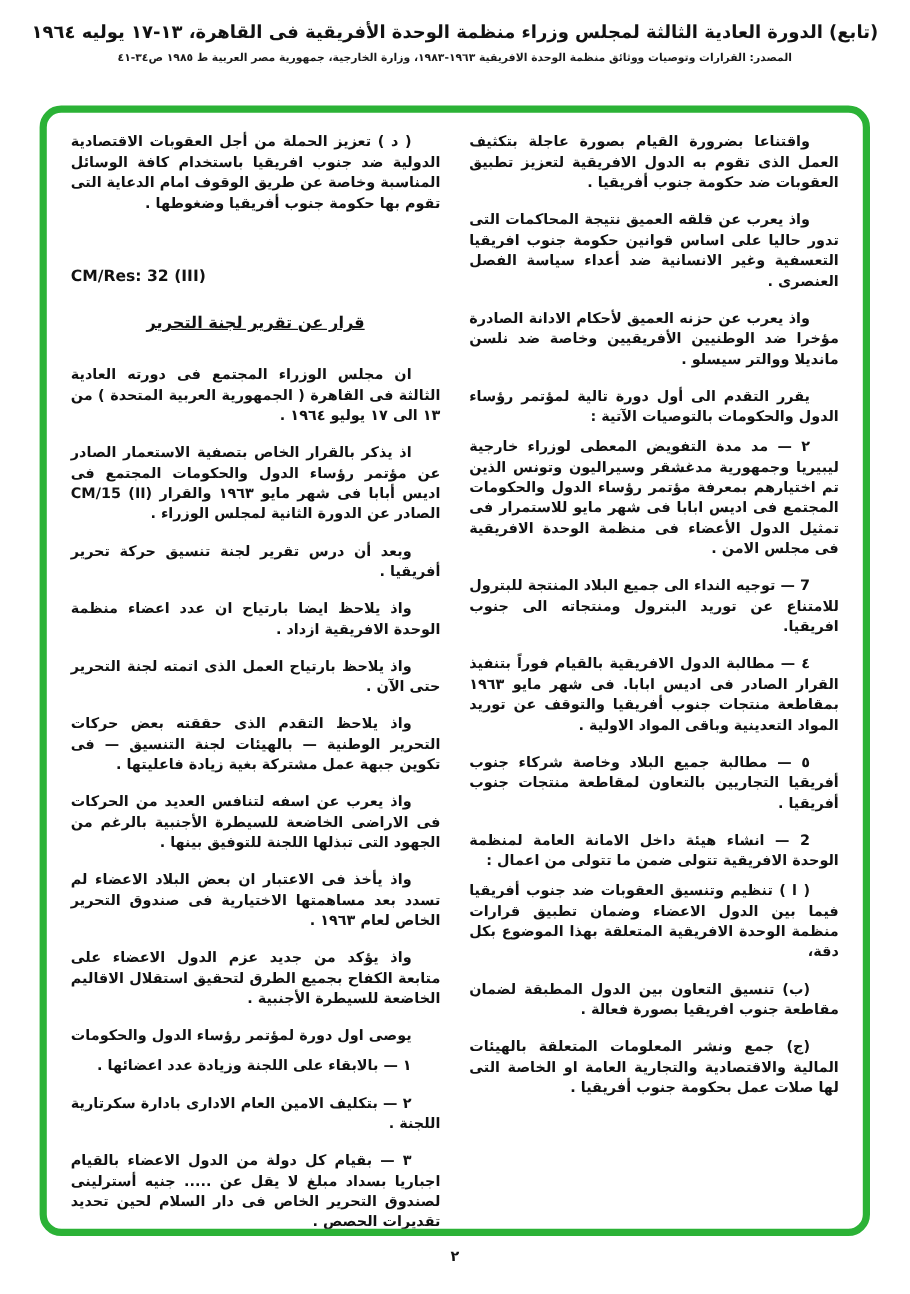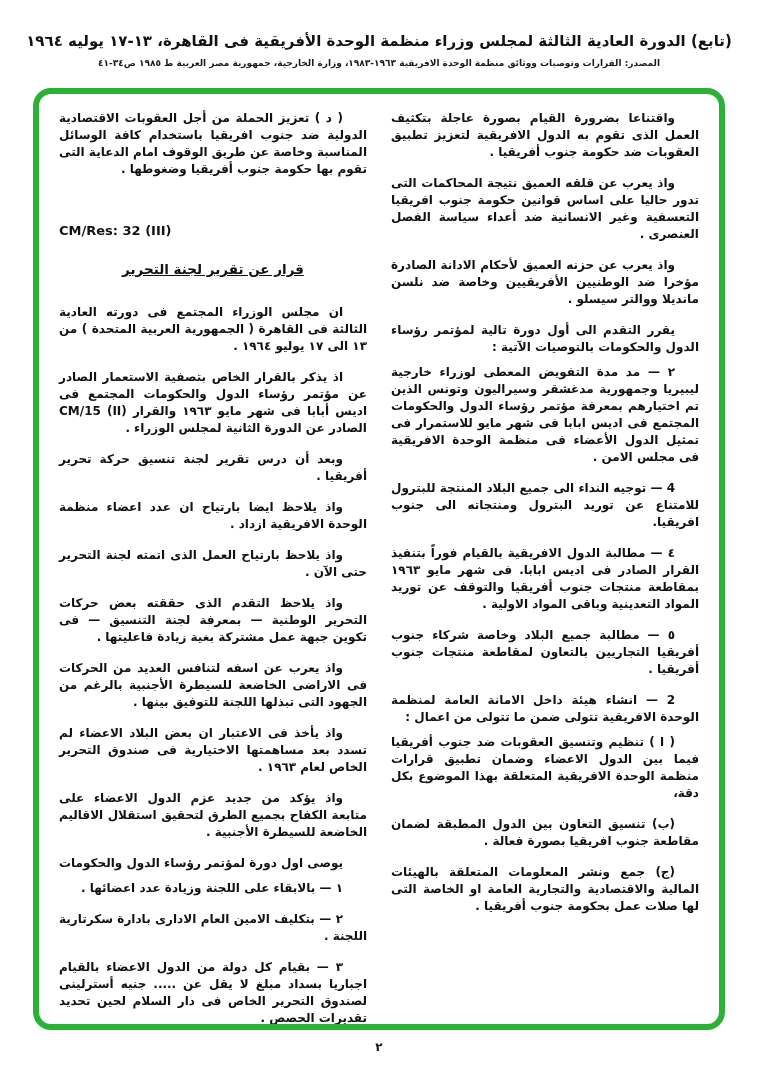--- a/index.html
+++ b/index.html
@@ -14,21 +14,21 @@
   }
   .page {
     position: relative;
     width: 758px;
     height: 1078px;
     overflow: hidden;
   }
   .header {
     direction: rtl;
     text-align: center;
-    margin-top: 32px;
+    margin-top: 18px;
   }
   .header-title {
     font-size: 15px;
     font-weight: 700;
     letter-spacing: 0;
   }
   .source-line {
     direction: rtl;
     text-align: center;
     font-size: 9px;
@@ -108,39 +108,39 @@
 
   <div class="doc-box">
     <div class="columns">
 
       <div class="col">
         <p>واقتناعا بضرورة القيام بصورة عاجلة بتكثيف العمل الذى تقوم به الدول الافريقية لتعزيز تطبيق العقوبات ضد حكومة جنوب أفريقيا .</p>
         <p>واذ يعرب عن قلقه العميق نتيجة المحاكمات التى تدور حاليا على اساس قوانين حكومة جنوب افريقيا التعسفية وغير الانسانية ضد أعداء سياسة الفصل العنصرى .</p>
         <p>واذ يعرب عن حزنه العميق لأحكام الادانة الصادرة مؤخرا ضد الوطنيين الأفريقيين وخاصة ضد نلسن مانديلا ووالتر سيسلو .</p>
         <p class="list-header">يقرر التقدم الى أول دورة تالية لمؤتمر رؤساء الدول والحكومات بالتوصيات الآتية :</p>
         <p>٢ — مد مدة التفويض المعطى لوزراء خارجية ليبيريا وجمهورية مدغشقر وسيراليون وتونس الذين تم اختيارهم بمعرفة مؤتمر رؤساء الدول والحكومات المجتمع فى اديس ابابا فى شهر مايو للاستمرار فى تمثيل الدول الأعضاء فى منظمة الوحدة الافريقية فى مجلس الامن .</p>
-        <p>4 — توجيه النداء الى جميع البلاد المنتجة للبترول للامتناع عن توريد البترول ومنتجاته الى جنوب افريقيا.</p>
+        <p>7 — توجيه النداء الى جميع البلاد المنتجة للبترول للامتناع عن توريد البترول ومنتجاته الى جنوب افريقيا.</p>
         <p>٤ — مطالبة الدول الافريقية بالقيام فوراً بتنفيذ القرار الصادر فى اديس ابابا. فى شهر مايو ١٩٦٣ بمقاطعة منتجات جنوب أفريقيا والتوقف عن توريد المواد التعدينية وباقى المواد الاولية .</p>
         <p>٥ — مطالبة جميع البلاد وخاصة شركاء جنوب أفريقيا التجاريين بالتعاون لمقاطعة منتجات جنوب أفريقيا .</p>
         <p class="list-header">2 — انشاء هيئة داخل الامانة العامة لمنظمة الوحدة الافريقية تتولى ضمن ما تتولى من اعمال :</p>
         <p>( ا ) تنظيم وتنسيق العقوبات ضد جنوب أفريقيا فيما بين الدول الاعضاء وضمان تطبيق قرارات منظمة الوحدة الافريقية المتعلقة بهذا الموضوع بكل دقة،</p>
         <p>(ب) تنسيق التعاون بين الدول المطبقة لضمان مقاطعة جنوب افريقيا بصورة فعالة .</p>
         <p>(ج) جمع ونشر المعلومات المتعلقة بالهيئات المالية والاقتصادية والتجارية العامة او الخاصة التى لها صلات عمل بحكومة جنوب أفريقيا .</p>
       </div>
 
       <div class="col">
         <p>( د ) تعزيز الحملة من أجل العقوبات الاقتصادية الدولية ضد جنوب افريقيا باستخدام كافة الوسائل المناسبة وخاصة عن طريق الوقوف امام الدعاية التى تقوم بها حكومة جنوب أفريقيا وضغوطها .</p>
         <p class="latin-ref">CM/Res: 32 (III)</p>
         <p class="res-heading">قرار عن تقرير لجنة التحرير</p>
         <p>ان مجلس الوزراء المجتمع فى دورته العادية الثالثة فى القاهرة ( الجمهورية العربية المتحدة ) من ١٣ الى ١٧ يوليو ١٩٦٤ .</p>
         <p>اذ يذكر بالقرار الخاص بتصفية الاستعمار الصادر عن مؤتمر رؤساء الدول والحكومات المجتمع فى اديس أبابا فى شهر مايو ١٩٦٣ والقرار CM/15 (II) الصادر عن الدورة الثانية لمجلس الوزراء .</p>
         <p>وبعد أن درس تقرير لجنة تنسيق حركة تحرير أفريقيا .</p>
         <p>واذ يلاحظ ايضا بارتياح ان عدد اعضاء منظمة الوحدة الافريقية ازداد .</p>
         <p>واذ يلاحظ بارتياح العمل الذى اتمته لجنة التحرير حتى الآن .</p>
-        <p>واذ يلاحظ التقدم الذى حققته بعض حركات التحرير الوطنية — بمعرفة لجنة التنسيق — فى تكوين جبهة عمل مشتركة بغية زيادة فاعليتها .</p>
+        <p>واذ يلاحظ التقدم الذى حققته بعض حركات التحرير الوطنية — بالهيئات لجنة التنسيق — فى تكوين جبهة عمل مشتركة بغية زيادة فاعليتها .</p>
         <p>واذ يعرب عن اسفه لتنافس العديد من الحركات فى الاراضى الخاضعة للسيطرة الأجنبية بالرغم من الجهود التى تبذلها اللجنة للتوفيق بينها .</p>
         <p>واذ يأخذ فى الاعتبار ان بعض البلاد الاعضاء لم تسدد بعد مساهمتها الاختيارية فى صندوق التحرير الخاص لعام ١٩٦٣ .</p>
         <p>واذ يؤكد من جديد عزم الدول الاعضاء على متابعة الكفاح بجميع الطرق لتحقيق استقلال الاقاليم الخاضعة للسيطرة الأجنبية .</p>
         <p class="list-header">يوصى اول دورة لمؤتمر رؤساء الدول والحكومات</p>
         <p>١ — بالابقاء على اللجنة وزيادة عدد اعضائها .</p>
         <p>٢ — بتكليف الامين العام الادارى بادارة سكرتارية اللجنة .</p>
         <p>٣ — بقيام كل دولة من الدول الاعضاء بالقيام اجباريا بسداد مبلغ لا يقل عن ..... جنيه أسترلينى لصندوق التحرير الخاص فى دار السلام لحين تحديد تقديرات الحصص .</p>
       </div>
 
     </div>

